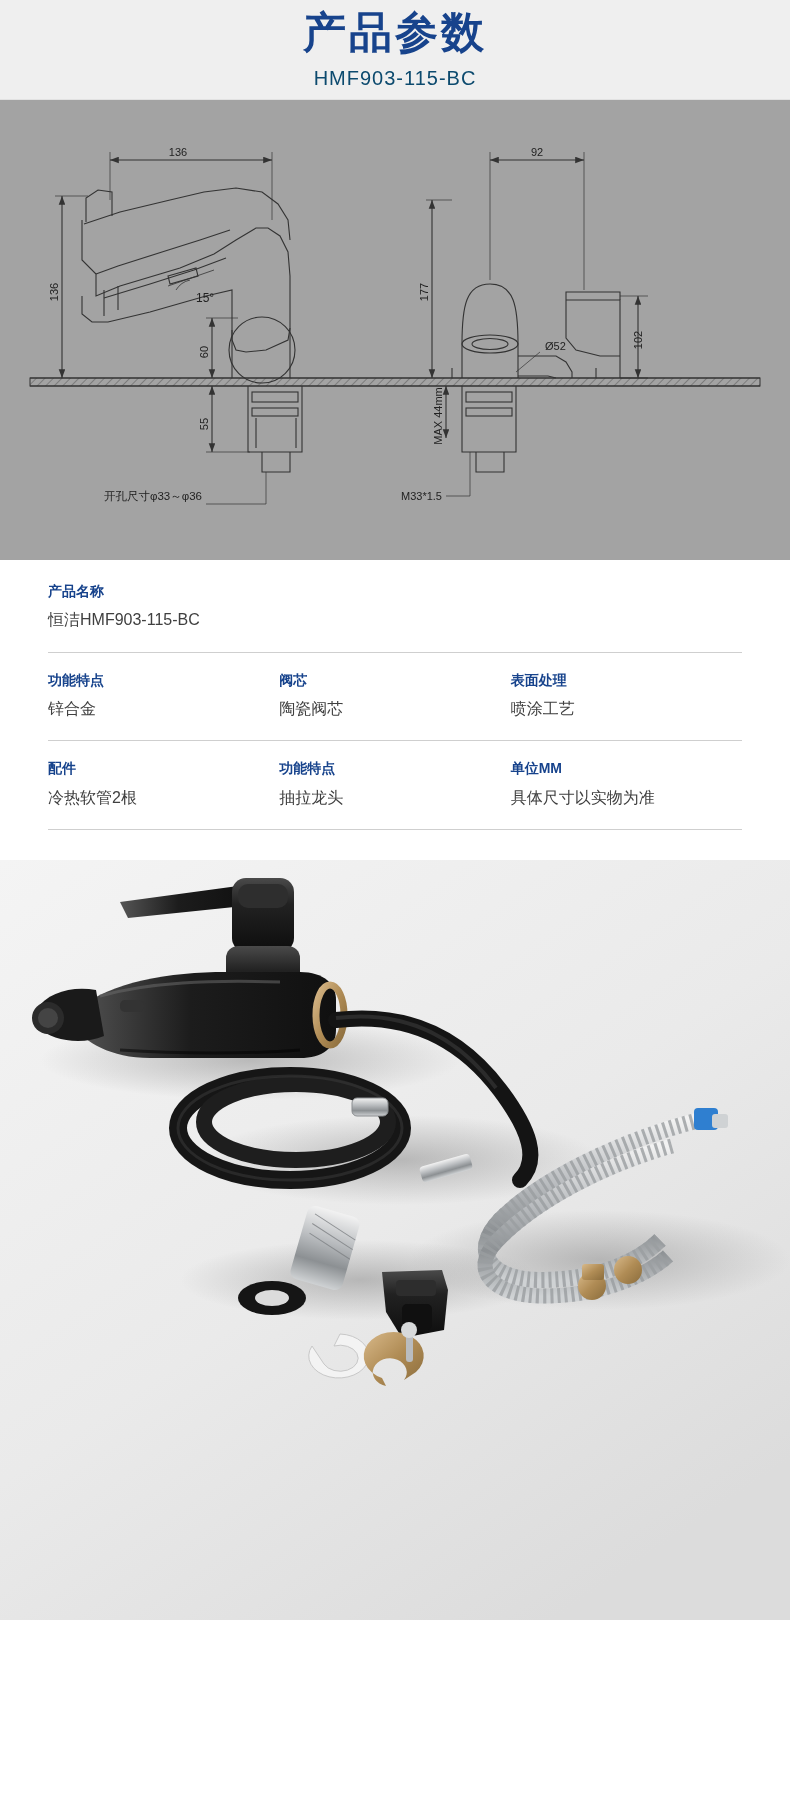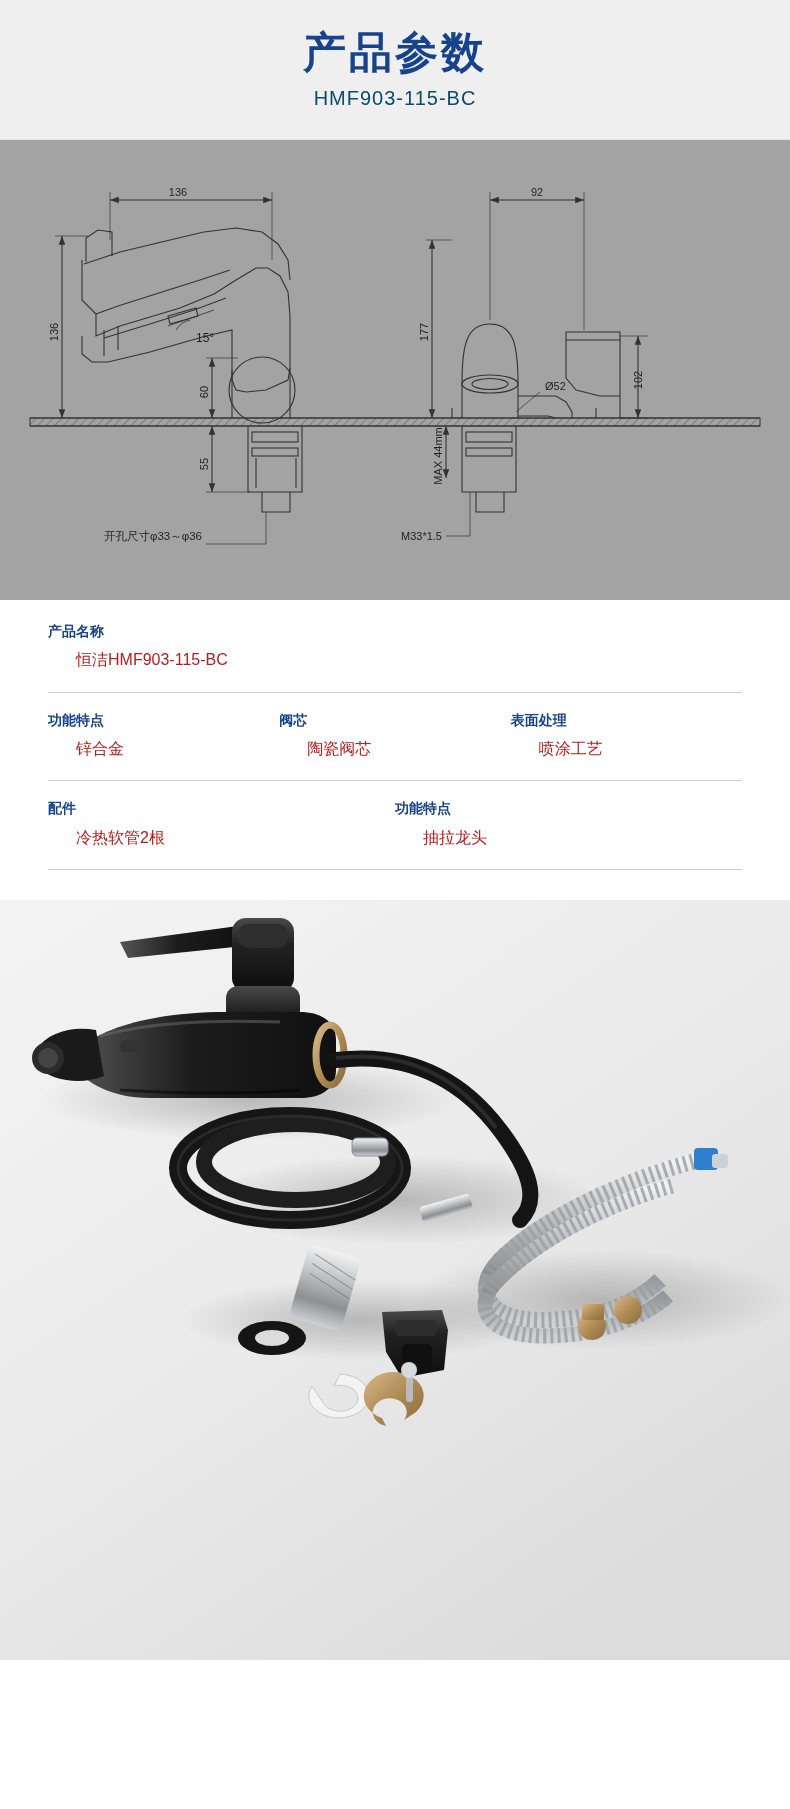--- a/index.html
+++ b/index.html
@@ -6,21 +6,21 @@
   body {
     width: 790px;
     background: #ffffff;
     font-family: "Liberation Sans", sans-serif;
     color: #1a1a1a;
   }
   .page { width: 790px; position: relative; overflow: hidden; }
 
   
   .header {
-    height: 140px;
+    height: 100px;
     background: #efefef;
     display: flex;
     flex-direction: column;
     align-items: center;
     justify-content: center;
     border-bottom: 1px solid #e2e2e2;
   }
   .header-title {
     font-size: 43px;
     font-weight: bold;
@@ -57,25 +57,24 @@
   .spec-row { display: flex; }
   .spec-cell { flex: 1 1 0; min-width: 0; padding-right: 8px; }
   .spec-cell.full { flex: 1 1 100%; }
   .spec-label {
     color: #17438c;
     font-weight: bold;
     font-size: 14px;
     line-height: 1.6;
   }
   .spec-value {
-    color: #b91c1c;
+    color: #404040;
     font-size: 16px;
     line-height: 1.7;
     margin-top: 4px;
-    margin-left: 28px;
   }
 
   
   .photo {
     position: relative;
     height: 760px;
     background: linear-gradient(160deg,#f3f3f3 0%, #e9e9e9 45%, #dedede 100%);
     overflow: hidden;
   }
 </style>
@@ -242,20 +241,24 @@
     <div class="spec-block">
       <div class="spec-row">
         <div class="spec-cell">
           <div class="spec-label">配件</div>
           <div class="spec-value">冷热软管2根</div>
         </div>
         <div class="spec-cell">
           <div class="spec-label">功能特点</div>
           <div class="spec-value">抽拉龙头</div>
         </div>
+        <div class="spec-cell">
+          <div class="spec-label">单位MM</div>
+          <div class="spec-value">具体尺寸以实物为准</div>
+        </div>
       </div>
     </div>
   </div>
 
   <div class="photo">
     <svg width="790" height="760" viewBox="0 0 790 760">
       <defs>
         <linearGradient id="blk" x1="0" y1="0" x2="0" y2="1">
           <stop offset="0%" stop-color="#4a4a4a"></stop>
           <stop offset="35%" stop-color="#222"></stop>

